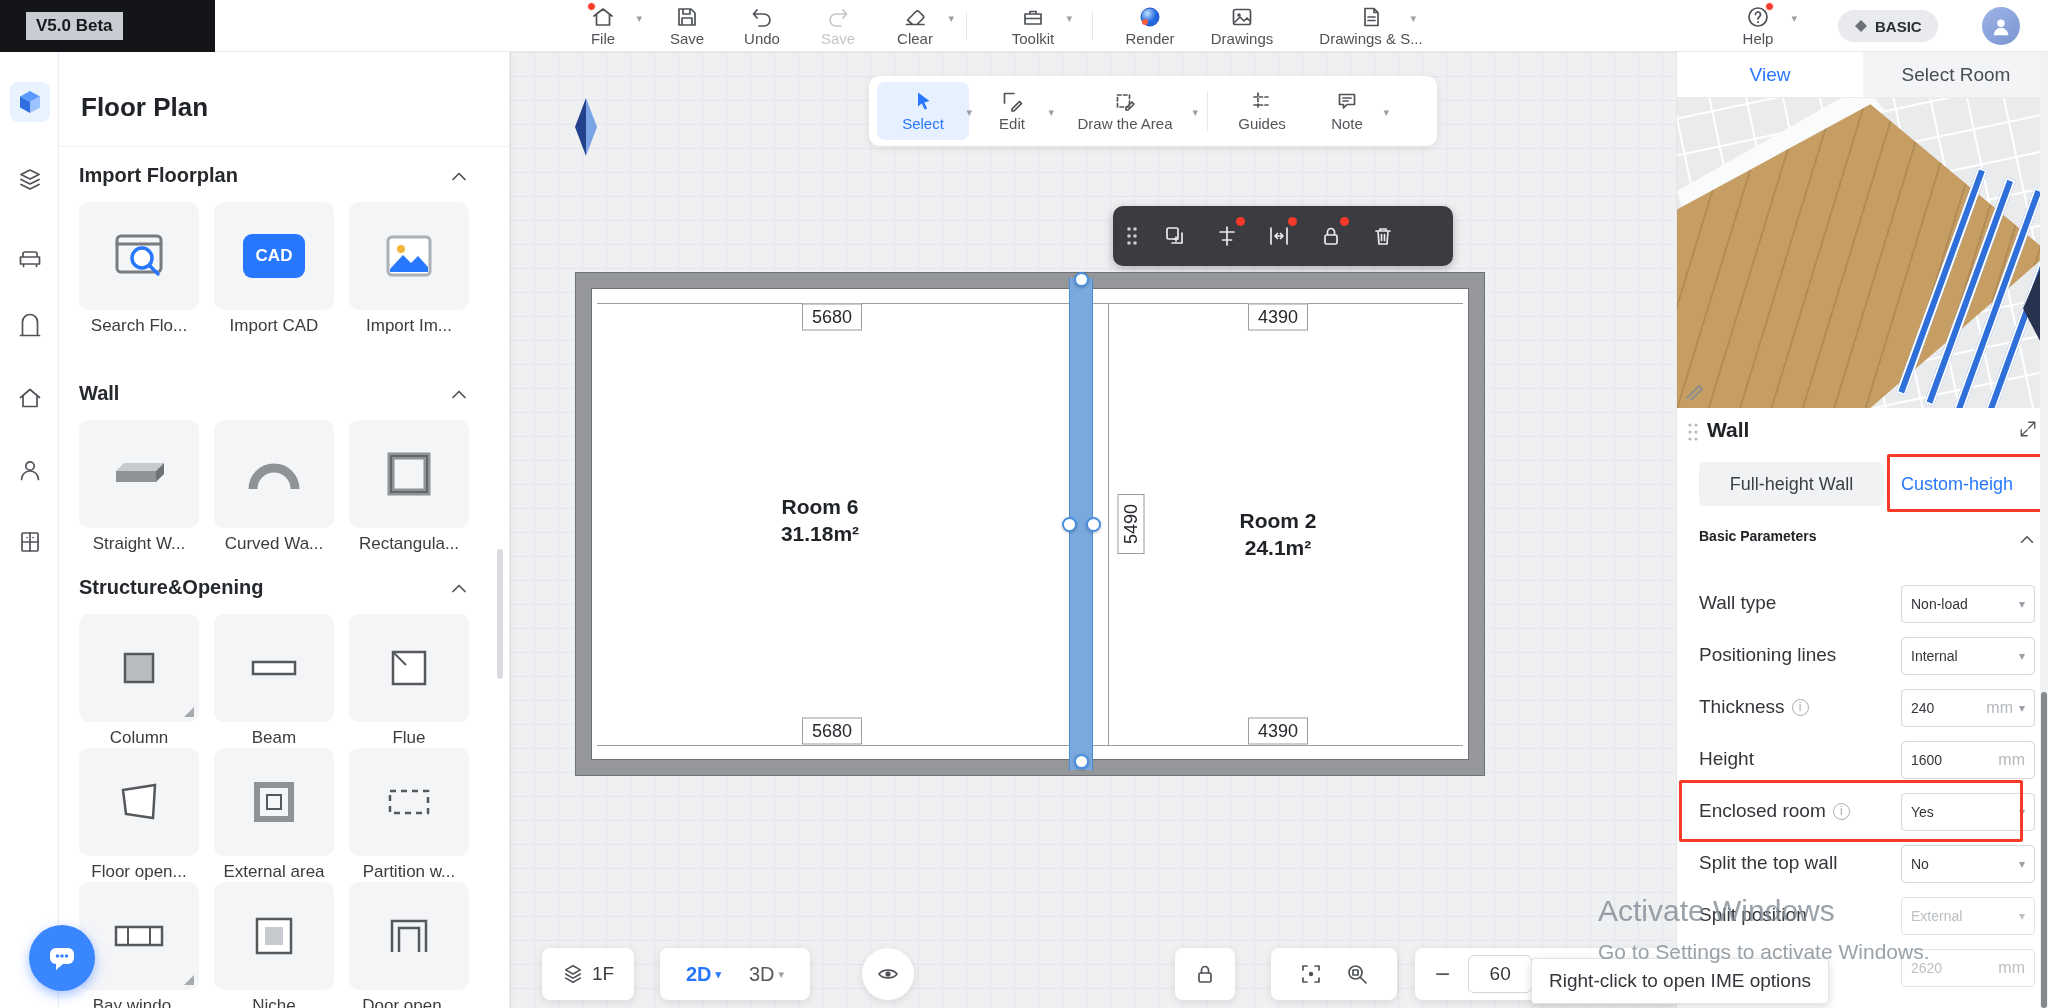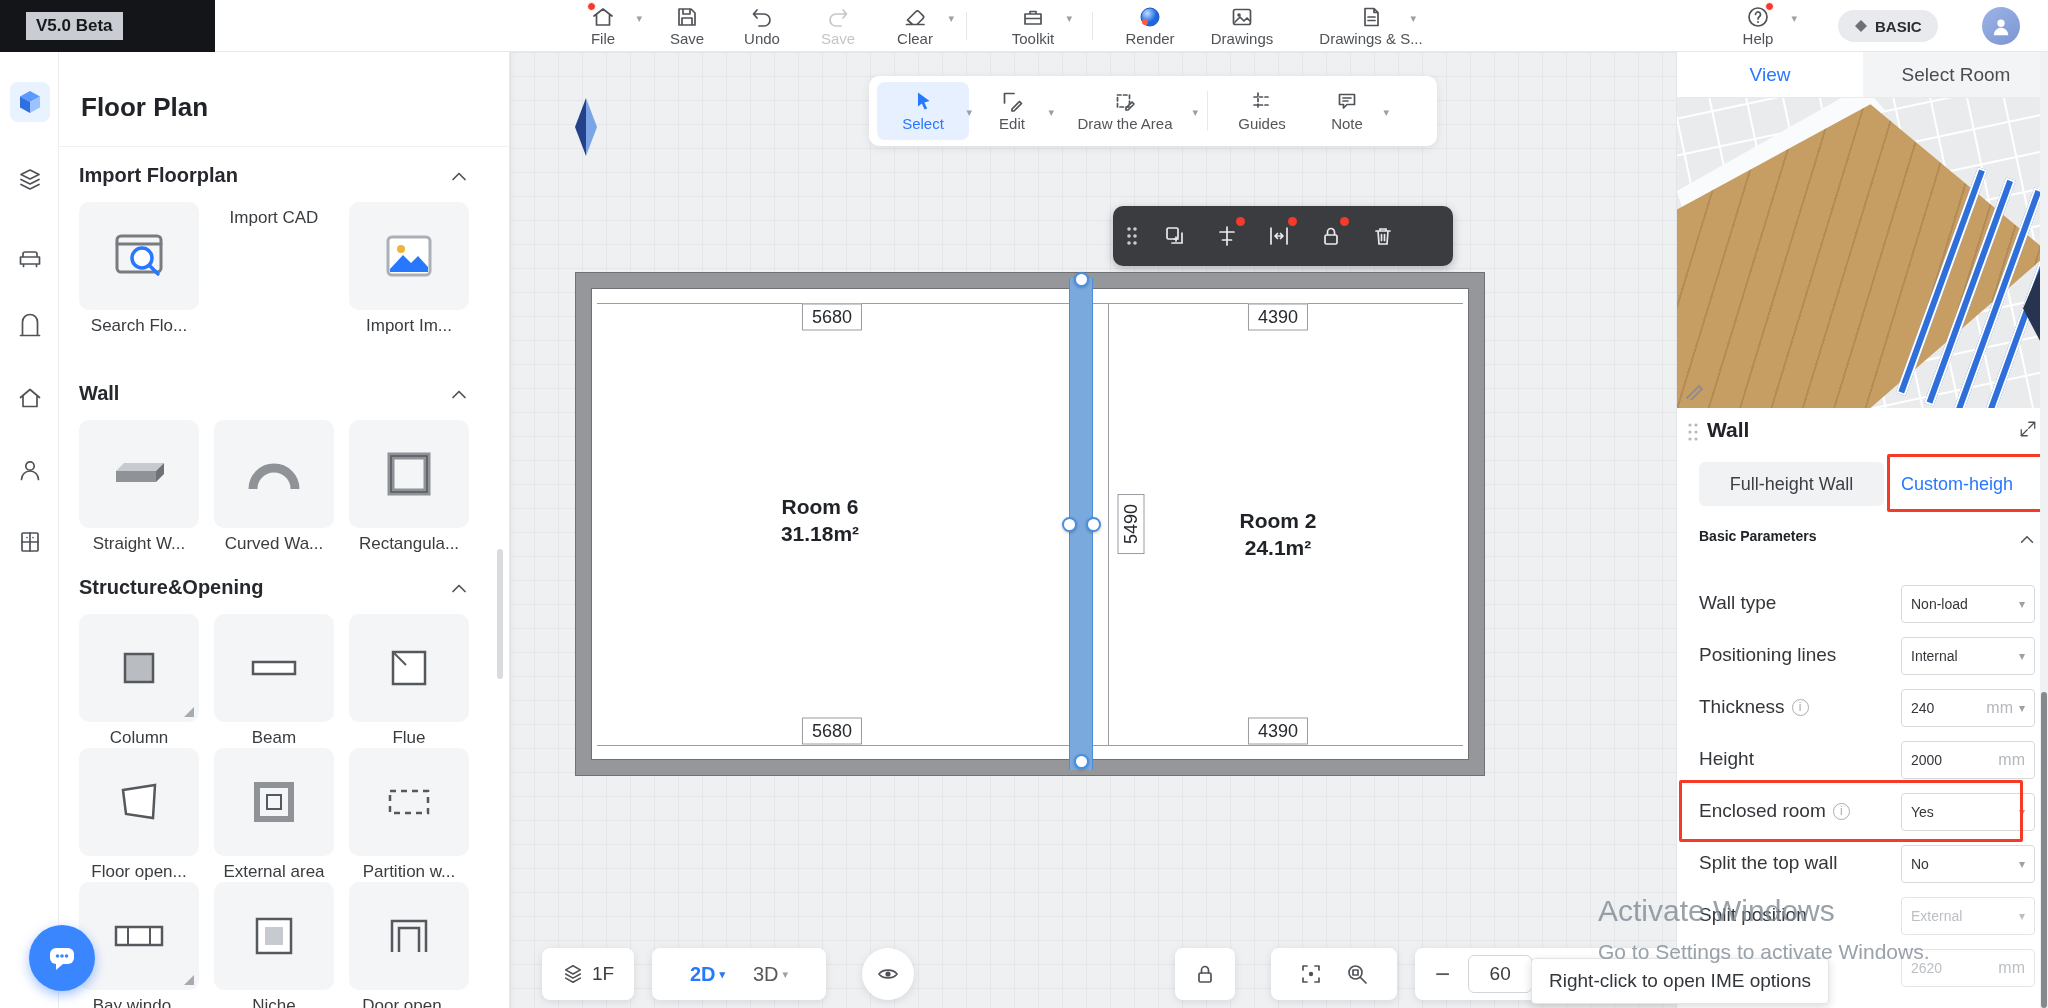--- a/index.html
+++ b/index.html
@@ -313,20 +313,23 @@
             <rect class="cic" x="9" y="11" width="44" height="36" rx="4" stroke="#aab0b6"></rect>
             <line class="cic" x1="9" y1="19" x2="53" y2="19" stroke="#aab0b6"></line>
             <circle cx="34" cy="33" r="10" stroke="#2878ff" stroke-width="3.5" fill="#fff"></circle>
             <line x1="41.5" y1="40.5" x2="50" y2="49" stroke="#2878ff" stroke-width="3.5" stroke-linecap="round"></line>
           </svg>
       </div>
       <div class="clabel">Search Flo...</div>
     </div>
 
     <div class="card" style="left:155px;top:150px">
+      <div class="thumb">
+        <div style="width:62px;height:44px;background:#2878ff;border-radius:9px;display:flex;align-items:center;justify-content:center;color:#fff;font-weight:bold;font-size:17px">CAD</div>
+      </div>
       <div class="clabel">Import CAD</div>
     </div>
 
     <div class="card" style="left:290px;top:150px">
       <div class="thumb">
         <svg width="62" height="62" viewBox="0 0 62 62">
             <rect x="10" y="12" width="42" height="38" rx="4" fill="#fff" stroke="#aab0b6" stroke-width="3"></rect>
             <circle cx="23" cy="24" r="4" fill="#f2b33d"></circle>
             <path d="M12 44 L25 30 L33 38 L40 31 L50 42 V47 H12 Z" fill="#2878ff"></path>
           </svg>
@@ -588,21 +591,21 @@
       </div>
     </div>
 
     <div class="pill" style="left:32px;top:896px;width:92px">
       <svg width="22" height="22" viewBox="0 0 24 24">
           <path class="ic" d="M12 3 L20 7.5 L12 12 L4 7.5 Z M4 12 L12 16.5 L20 12 M4 16.5 L12 21 L20 16.5"></path>
         </svg>
       <span class="ptext">1F</span>
     </div>
 
-    <div class="pill" style="left:142px;top:896px;width:174px">
+    <div class="pill" style="left:150px;top:896px;width:150px">
       <span class="viewbtn" style="color:#2878ff;font-weight:bold">
         <span>2D</span>
         <span style="font-size:11px;color:#2878ff">▾</span>
       </span>
       <span class="viewbtn" style="color:#55585c">
         <span>3D</span>
         <span style="font-size:11px;color:#9aa0a6">▾</span>
       </span>
     </div>
 
@@ -706,21 +709,21 @@
       <div class="pctrl">
         <span class="val">240</span>
         <span class="unit withcaret">mm</span>
         <span class="ccaret afterunit">▾</span>
       </div>
     </div>
 
     <div class="prow" style="top:684px">
       <span class="plabel">Height</span>
       <div class="pctrl">
-        <span class="val">2000</span>
+        <span class="val">1600</span>
         <span class="unit">mm</span>
       </div>
     </div>
 
     <div class="prow" style="top:736px">
       <span class="plabel"><span>Enclosed room</span><i class="infoi">i</i></span>
       <div class="pctrl">
         <span class="val">Yes</span>
         <span class="ccaret">▾</span>
       </div>

